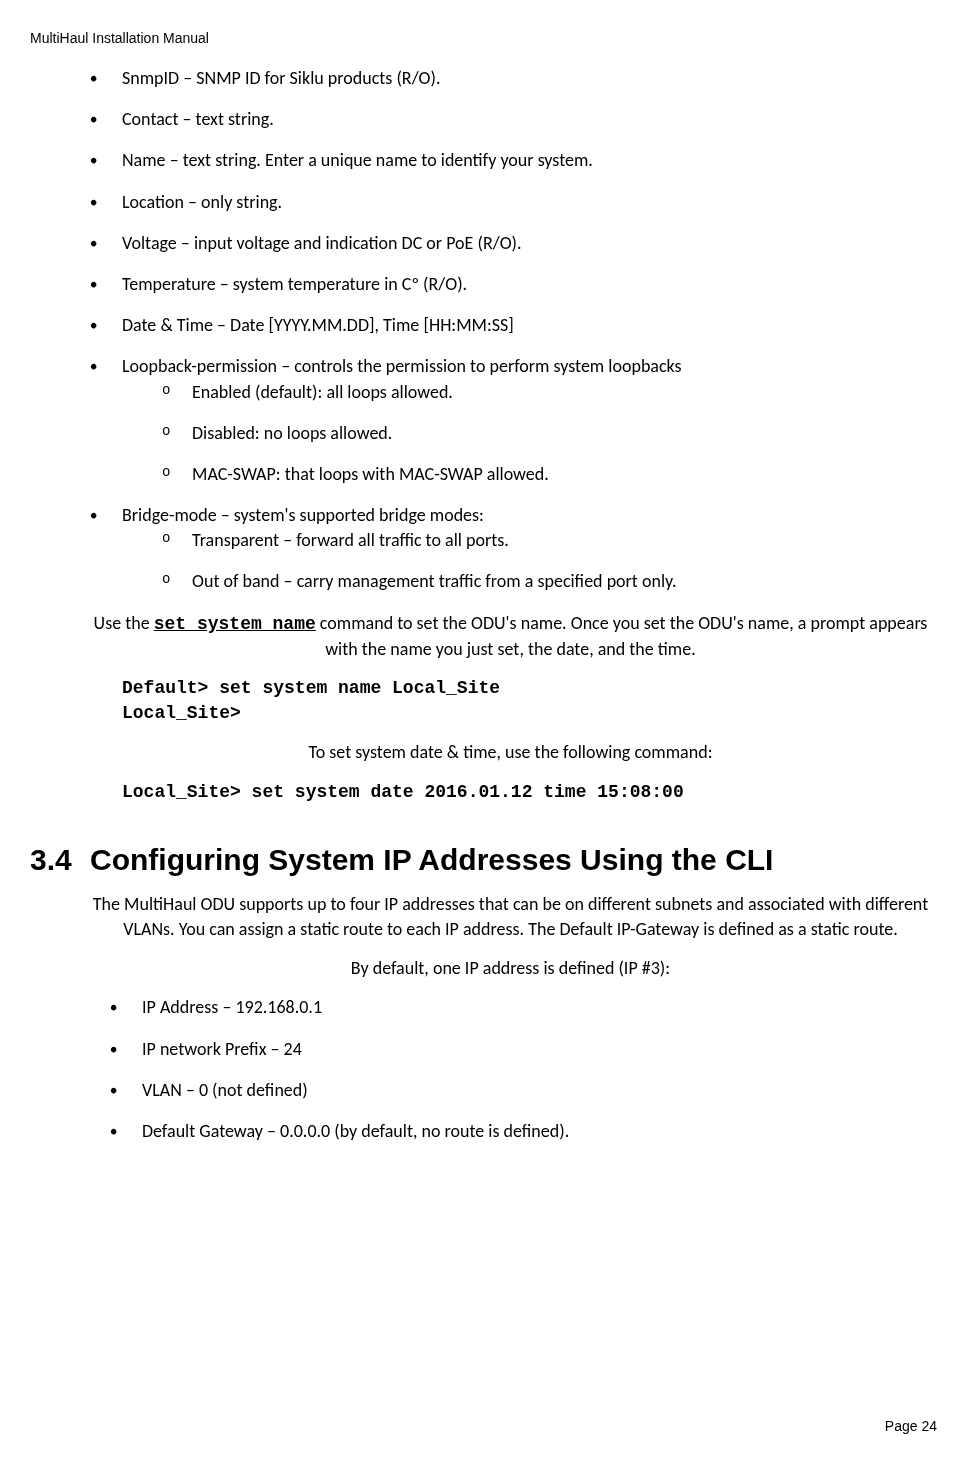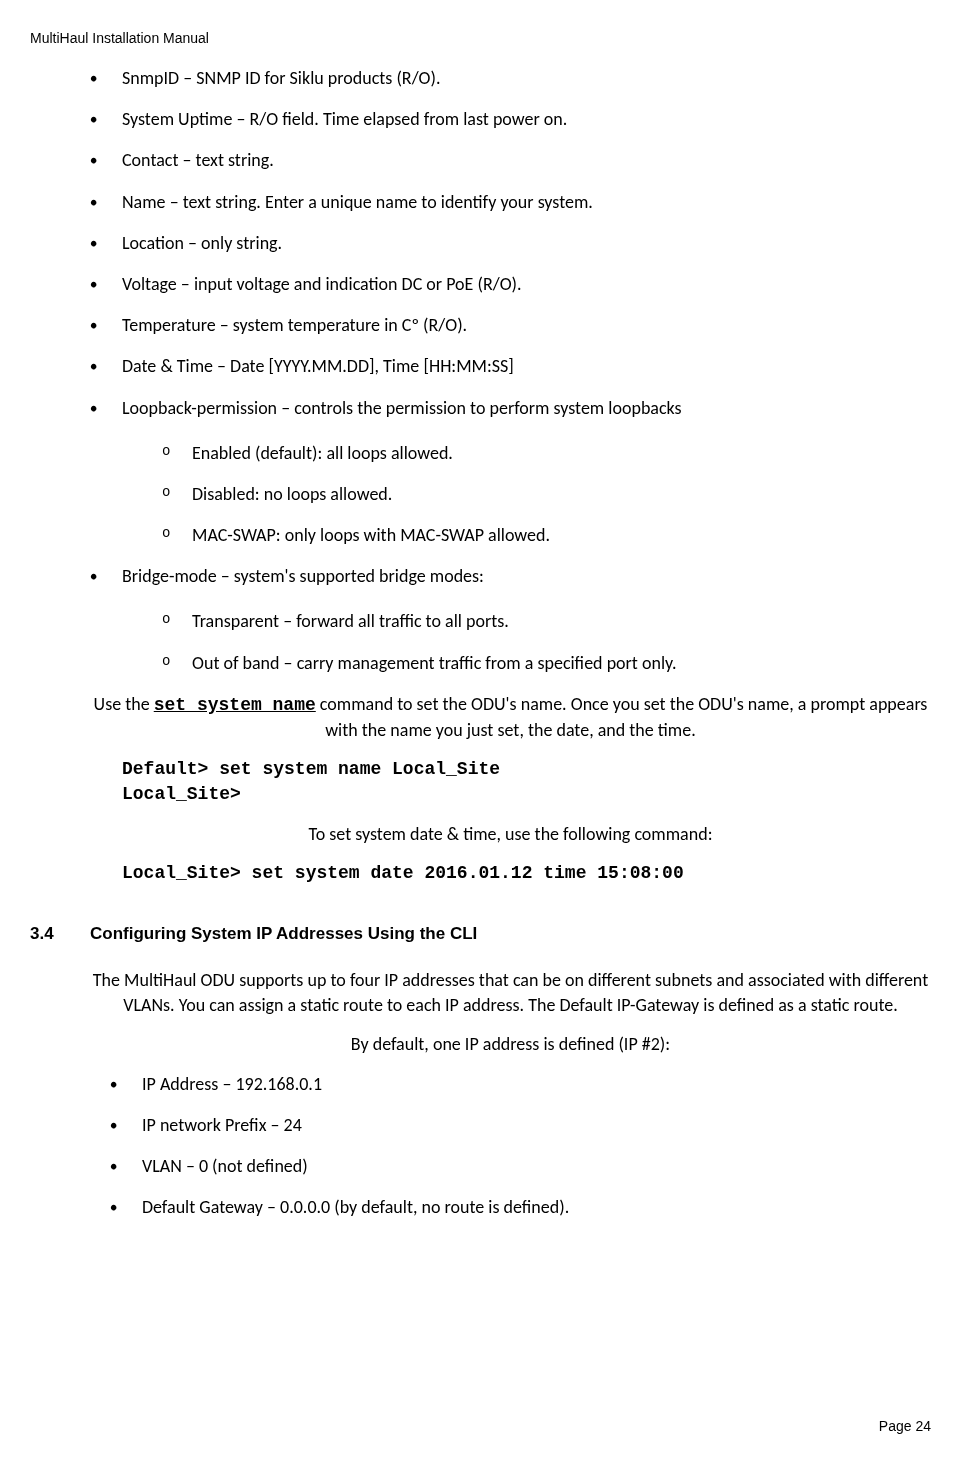--- a/index.html
+++ b/index.html
@@ -35,21 +35,21 @@
     .bullet-list li::before {
       content: "●";
       position: absolute;
       left: 0;
       font-size: 12px;
       top: 4px;
     }
     .sub-list {
       list-style: none;
       margin-left: 40px;
-      margin-top: 20px;
+      margin-top: 0;
     }
     .sub-list li {
       position: relative;
       padding-left: 30px;
       margin-bottom: 16px;
       font-size: 18px;
     }
     .sub-list li::before {
       content: "o";
       position: absolute;
@@ -73,57 +73,56 @@
     .code-block {
       margin-left: 92px;
       margin-bottom: 14px;
       font-family: 'Courier New', monospace;
       font-weight: bold;
       font-size: 18px;
       line-height: 1.4;
     }
     .section-heading {
       margin-top: 38px;
-      margin-bottom: 24px;
+      margin-bottom: 15px;
       font-family: Arial, sans-serif;
       font-weight: bold;
-      font-size: 17px;
+      font-size: 30px;
     }
     .section-number {
       display: inline-block;
       width: 60px;
     }
     .footer {
       position: absolute;
       bottom: 30px;
-      right: 30px;
+      right: 24px;
       font-family: Arial, sans-serif;
       font-size: 14px;
     }
   </style>
 </head>
 <body>
 
 <div class="header">MultiHaul Installation Manual</div>
 
 <ul class="bullet-list">
   <li>SnmpID – SNMP ID for Siklu products (R/O).</li>
-  <li>System Uptime – R/O field. Time elapsed from last power on.</li>
   <li>Contact – text string.</li>
   <li>Name – text string. Enter a unique name to identify your system.</li>
   <li>Location – only string.</li>
   <li>Voltage – input voltage and indication DC or PoE (R/O).</li>
   <li>Temperature – system temperature in Cº (R/O).</li>
   <li>Date &amp; Time – Date [YYYY.MM.DD], Time [HH:MM:SS]</li>
   <li>
     <span>Loopback-permission – controls the permission to perform system loopbacks</span>
     <ul class="sub-list">
       <li>Enabled (default): all loops allowed.</li>
       <li>Disabled: no loops allowed.</li>
-      <li>MAC-SWAP: only loops with MAC-SWAP allowed.</li>
+      <li>MAC-SWAP: that loops with MAC-SWAP allowed.</li>
     </ul>
   </li>
   <li>
     <span>Bridge-mode – system's supported bridge modes:</span>
     <ul class="sub-list">
       <li>Transparent – forward all traffic to all ports.</li>
       <li>Out of band – carry management traffic from a specified port only.</li>
     </ul>
   </li>
 </ul>
@@ -140,21 +139,21 @@
 <p class="body-text">To set system date &amp; time, use the following command:</p>
 
 <div class="code-block">Local_Site&gt; set system date 2016.01.12 time 15:08:00</div>
 
 <h2 class="section-heading">
   <span class="section-number">3.4</span><span>Configuring System IP Addresses Using the CLI</span>
 </h2>
 
 <p class="body-text">The MultiHaul ODU supports up to four IP addresses that can be on different subnets and associated with different VLANs. You can assign a static route to each IP address. The Default IP-Gateway is defined as a static route.</p>
 
-<p class="body-text">By default, one IP address is defined (IP #2):</p>
+<p class="body-text">By default, one IP address is defined (IP #3):</p>
 
 <ul class="bullet-list" style="margin-left: 80px;">
   <li>IP Address – 192.168.0.1</li>
   <li>IP network Prefix – 24</li>
   <li>VLAN – 0 (not defined)</li>
   <li>Default Gateway – 0.0.0.0 (by default, no route is defined).</li>
 </ul>
 
 <div class="footer">Page 24</div>
 

